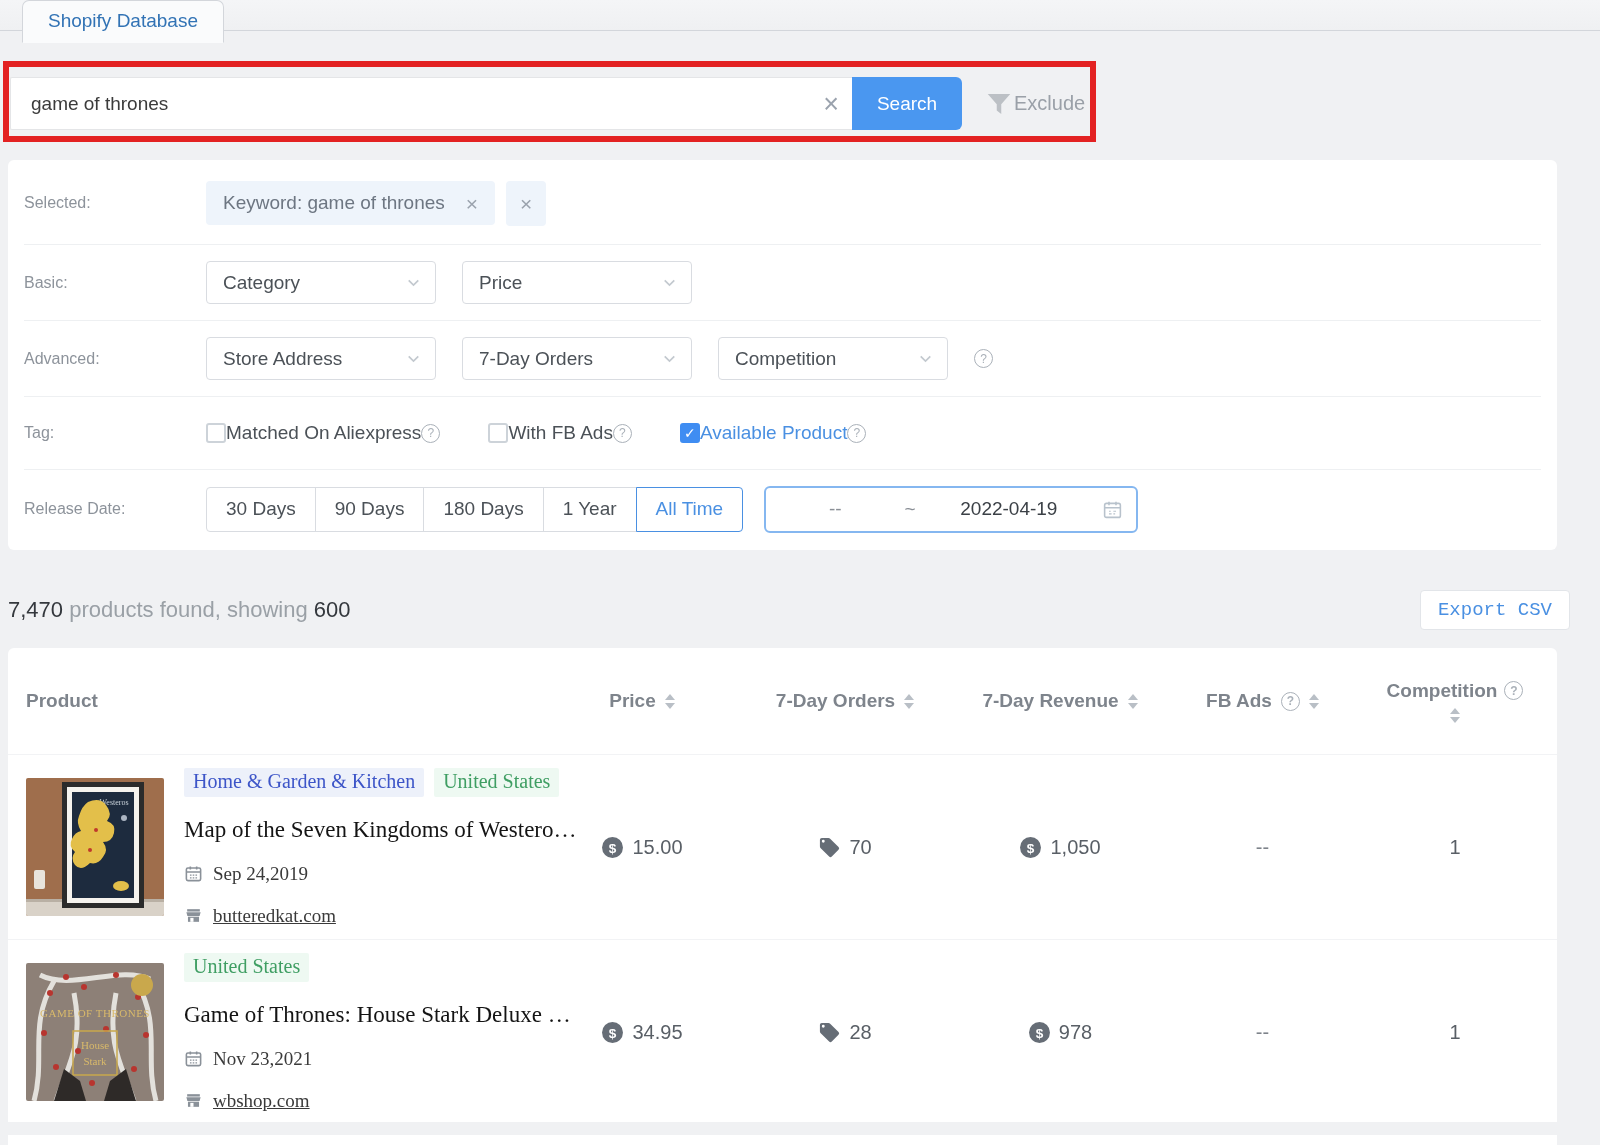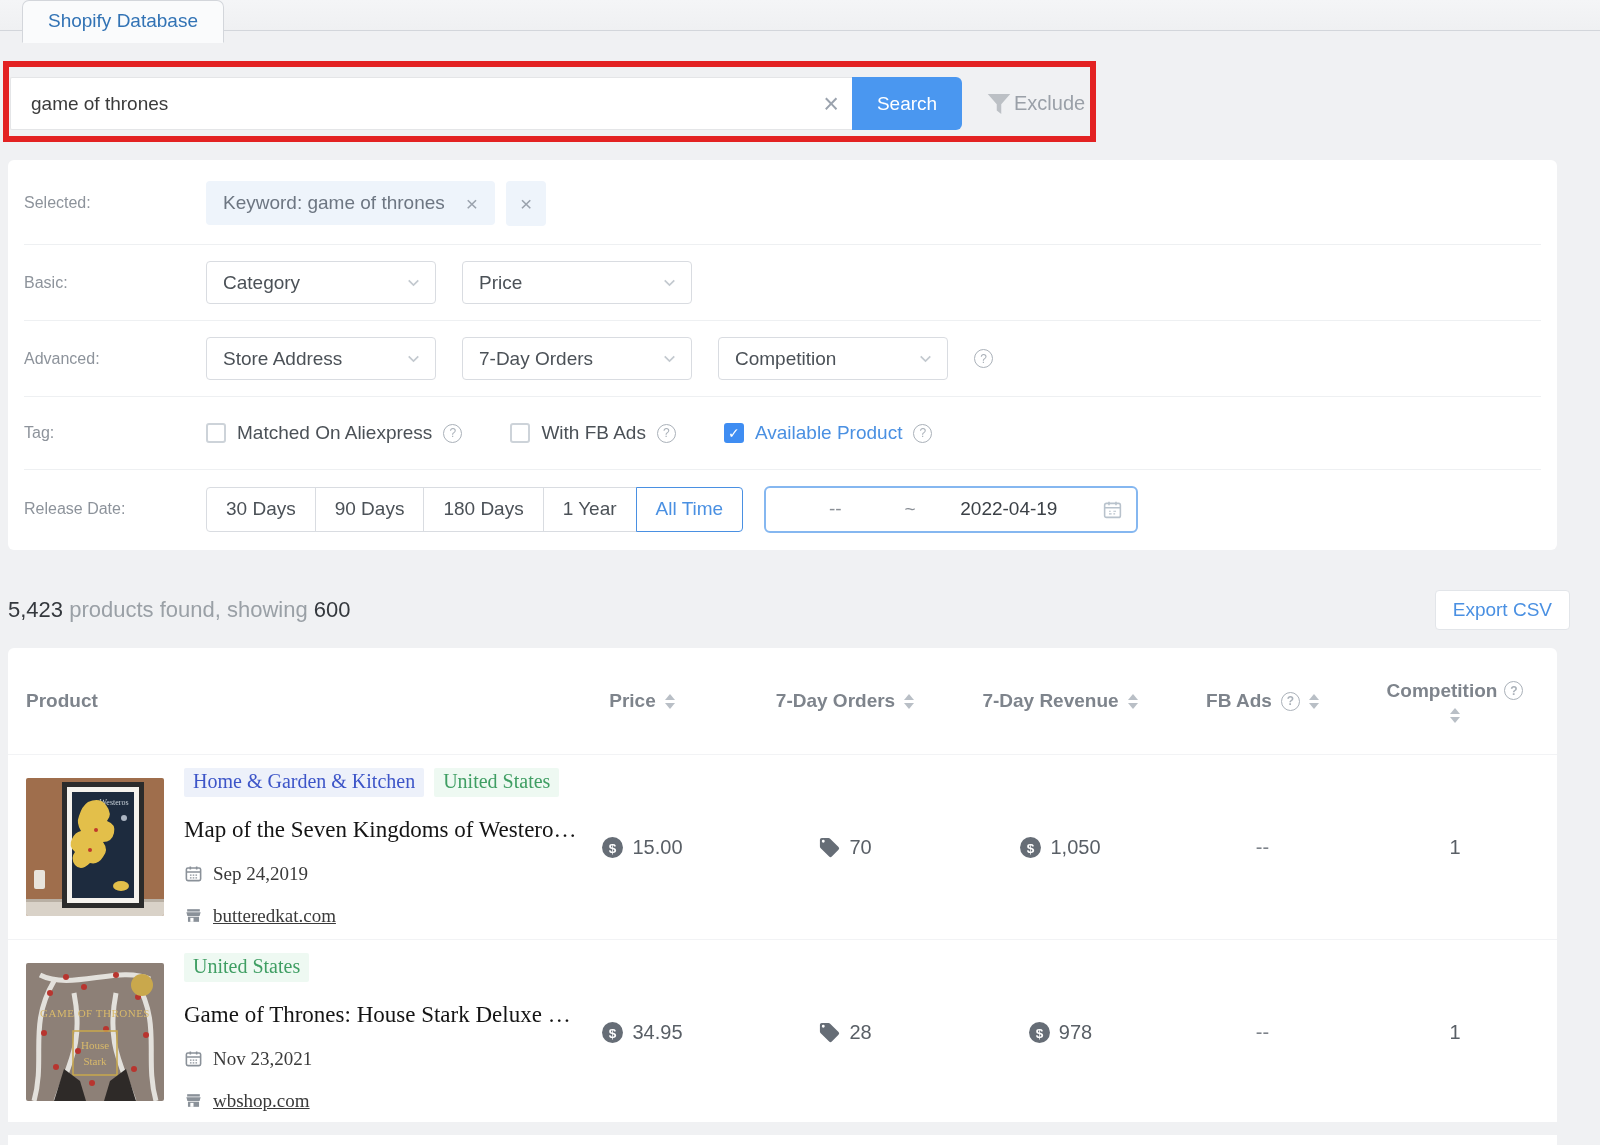--- a/index.html
+++ b/index.html
@@ -42,21 +42,21 @@
   .chip{display:inline-flex;align-items:center;gap:21px;background:#eef4fb;border-radius:4px;
     padding:11px 17px;font-size:19px;color:#6d7682}
   .chip .x,.chip-clear{color:#9aa2ad;font-size:21px;line-height:1;cursor:pointer}
   .chip-clear{display:inline-flex;align-items:center;justify-content:center;width:40px;height:45px;
     background:#eef4fb;border-radius:4px;margin-left:11px}
   .dropdown{width:230px;height:43px;border:1px solid #d9dce1;border-radius:4px;box-sizing:border-box;
     display:flex;align-items:center;justify-content:space-between;padding:0 13px 0 16px;
     font-size:19px;color:#4b5157;margin-right:26px;background:#fff;cursor:pointer}
   .qmark{display:inline-flex;align-items:center;justify-content:center;width:19px;height:19px;
     border:1.5px solid #aab1b9;border-radius:50%;color:#aab1b9;font-size:12px;flex-shrink:0;box-sizing:border-box}
-  .cbgroup{display:flex;align-items:center;gap:11px;margin-right:48px;font-size:19px;color:#4b5157}
+  .cbgroup{display:flex;align-items:center;margin-right:48px;font-size:19px;color:#4b5157}
   .cb{width:20px;height:20px;border:2px solid #cdd3d9;border-radius:3px;background:#fff;box-sizing:border-box;cursor:pointer}
   .cb.checked{background:#3f8df2;border-color:#3f8df2;display:flex;align-items:center;justify-content:center;
     color:#fff;font-size:14px}
   .cbgroup.hl .lbl{color:#4a90e2}
   .segs{display:flex}
   .seg{height:45px;padding:0 19px;display:flex;align-items:center;border:1px solid #d9dce1;
     margin-left:-1px;font-size:19px;color:#4b5157;background:#fff;position:relative;cursor:pointer;box-sizing:border-box}
   .seg:first-child{border-radius:4px 0 0 4px;margin-left:0}
   .seg:last-child{border-radius:0 4px 4px 0}
   .seg.active{color:#4a90e2;border-color:#4a90e2;z-index:2}
@@ -65,21 +65,21 @@
   .datebox .from{flex:1;text-align:center;color:#8a8f96}
   .datebox .tilde{color:#8a8f96}
   .datebox .to{flex:1.35;text-align:center;color:#3b4046}
   .datebox .cal{margin-right:13px;display:flex}
   
   .results-row{position:absolute;left:8px;top:590px;width:1562px;display:flex;align-items:center;
     justify-content:space-between}
   .results-text{font-size:22px;color:#34383d}
   .results-text .gray{color:#9aa0a6}
   .export-btn{background:#fff;border:1px solid #e2e5e9;color:#4a90e2;font-size:19px;
-    padding:8px 17px;border-radius:4px;font-family:Liberation Sans, sans-serif;cursor:pointer}
+    padding:8px 17px;border-radius:4px;font-family:Liberation Mono, monospace;cursor:pointer}
   
   .table-card{position:absolute;left:8px;top:648px;width:1549px;height:474px;background:#fff;
     border-radius:6px 6px 0 0;overflow:hidden}
   .t-grid{display:grid;grid-template-columns:1fr 200px 206px 224px 181px 204px;align-items:center}
   .t-head{height:106px;font-size:19px;font-weight:bold;color:#7e848c}
   .th{display:flex;align-items:center;justify-content:center;gap:9px}
   .th.product{justify-content:flex-start;padding-left:18px}
   .th.competition{flex-direction:column;gap:6px}
   .th .twrap{display:flex;align-items:center;gap:7px}
   .sort{display:inline-flex;flex-direction:column;gap:3px;cursor:pointer}
@@ -230,21 +230,21 @@
             <path d="M3 10h18M8 3v4M16 3v4"></path>
           <path d="M8 14h2M13 14h3M8 17h3M13 17h2" stroke-width="1.4"></path>
         </svg>
       </span>
     </div>
   </div>
 </div>
 
 <div class="results-row">
   <div class="results-text">
-    <span>5,423</span>
+    <span>7,470</span>
     <span class="gray"> <span>products found, showing</span> </span>
     <span>600</span>
   </div>
   <button class="export-btn">Export CSV</button>
 </div>
 
 <div class="table-card">
 
   <div class="t-grid t-head">
     <div class="th product">

